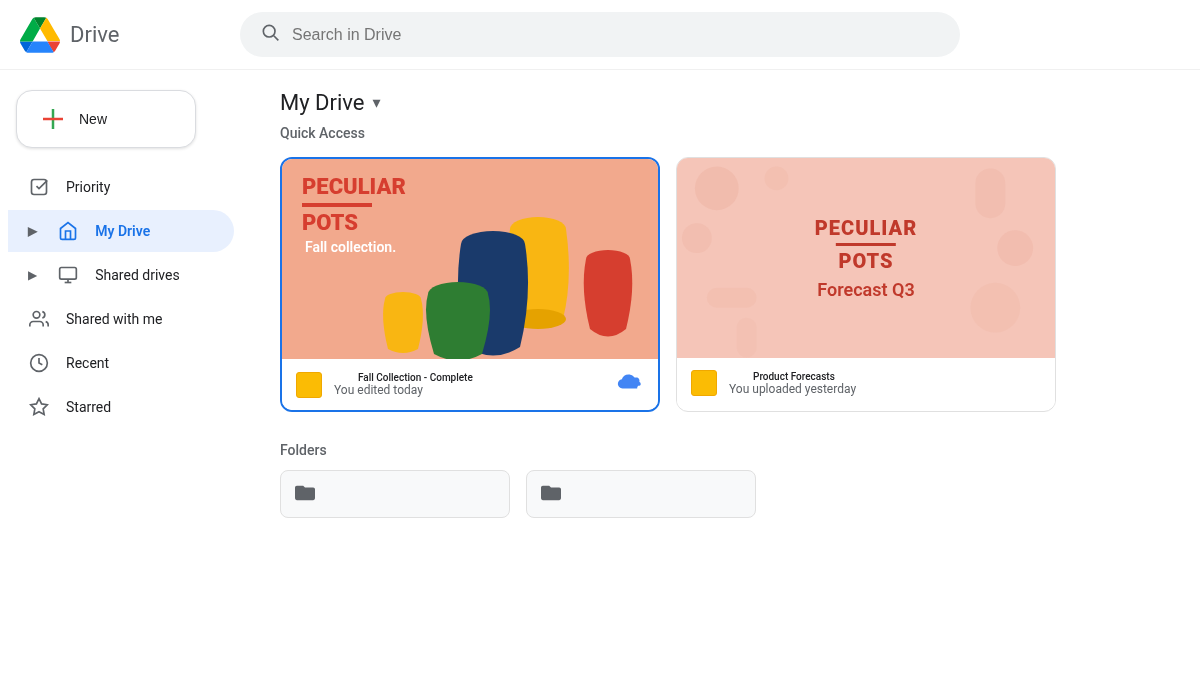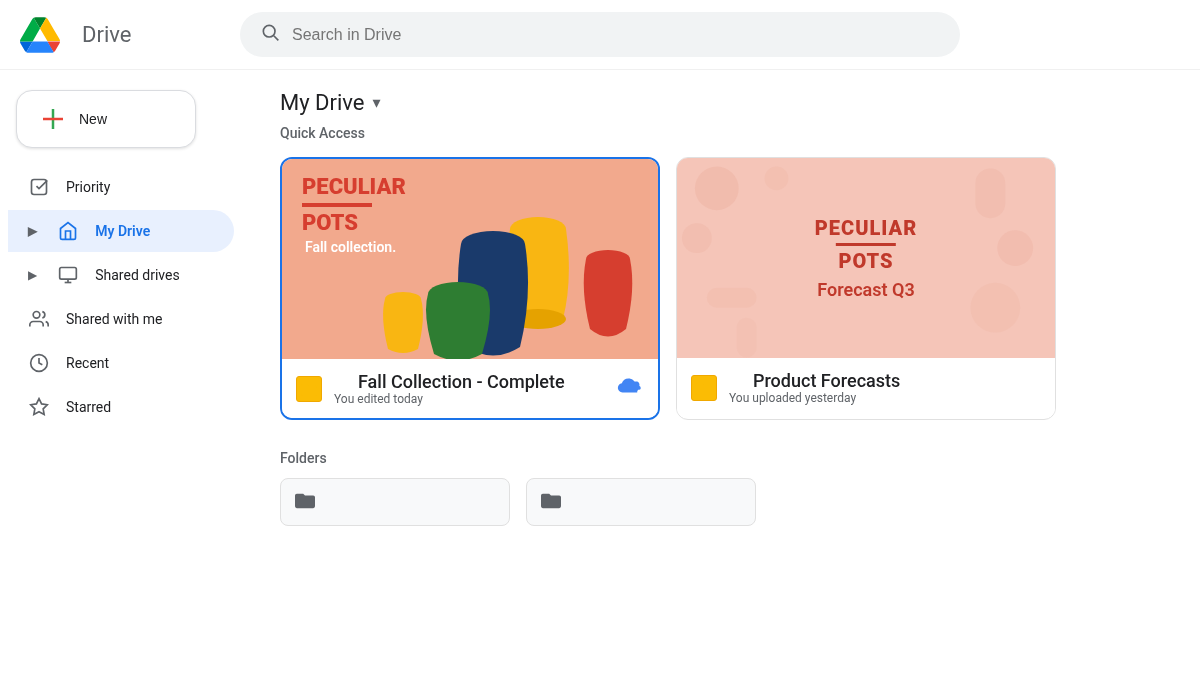--- a/index.html
+++ b/index.html
@@ -19,21 +19,21 @@
       align-items: center;
       padding: 10px 20px;
       background: #fff;
       height: 70px;
       gap: 20px;
       border-bottom: 1px solid #f0f0f0;
     }
     .logo-area {
       display: flex;
       align-items: center;
-      gap: 22px;
+      gap: 10px;
       min-width: 200px;
     }
     .drive-logo {
       width: 40px;
       height: 40px;
     }
     .logo-text {
       font-size: 22px;
       color: #5f6368;
       font-weight: 400;
@@ -251,21 +251,21 @@
       background: #fbbc04;
       border: 1px solid #f0a800;
       display: flex;
       align-items: center;
       justify-content: center;
     }
     .file-info-text {
       flex: 1;
     }
     .file-name {
-      font-size: 18px;
+      font-size: 10px;
       font-weight: 500;
       color: #202124;
       padding-left: 24px;
     }
     .file-meta {
       font-size: 12px;
       color: #5f6368;
     }
     .cloud-icon {
       color: #4285f4;

